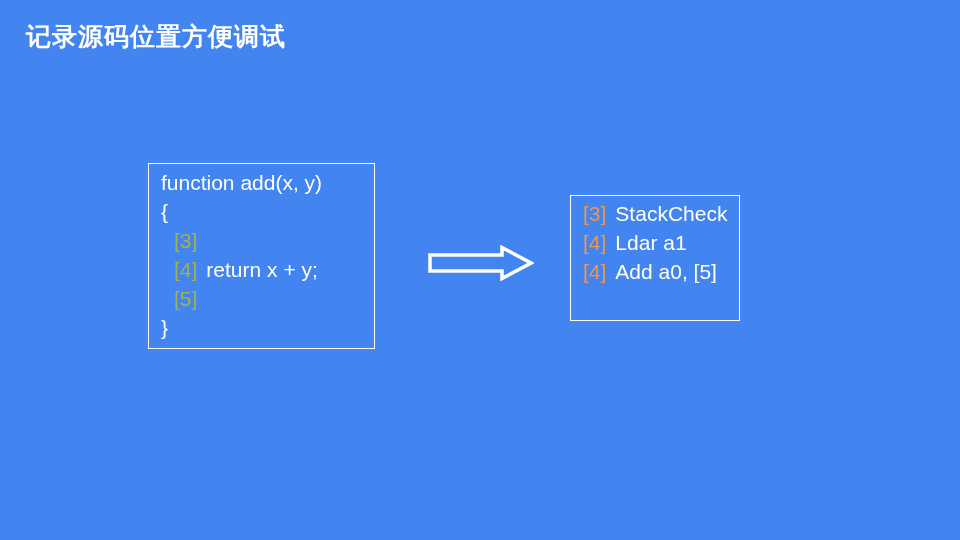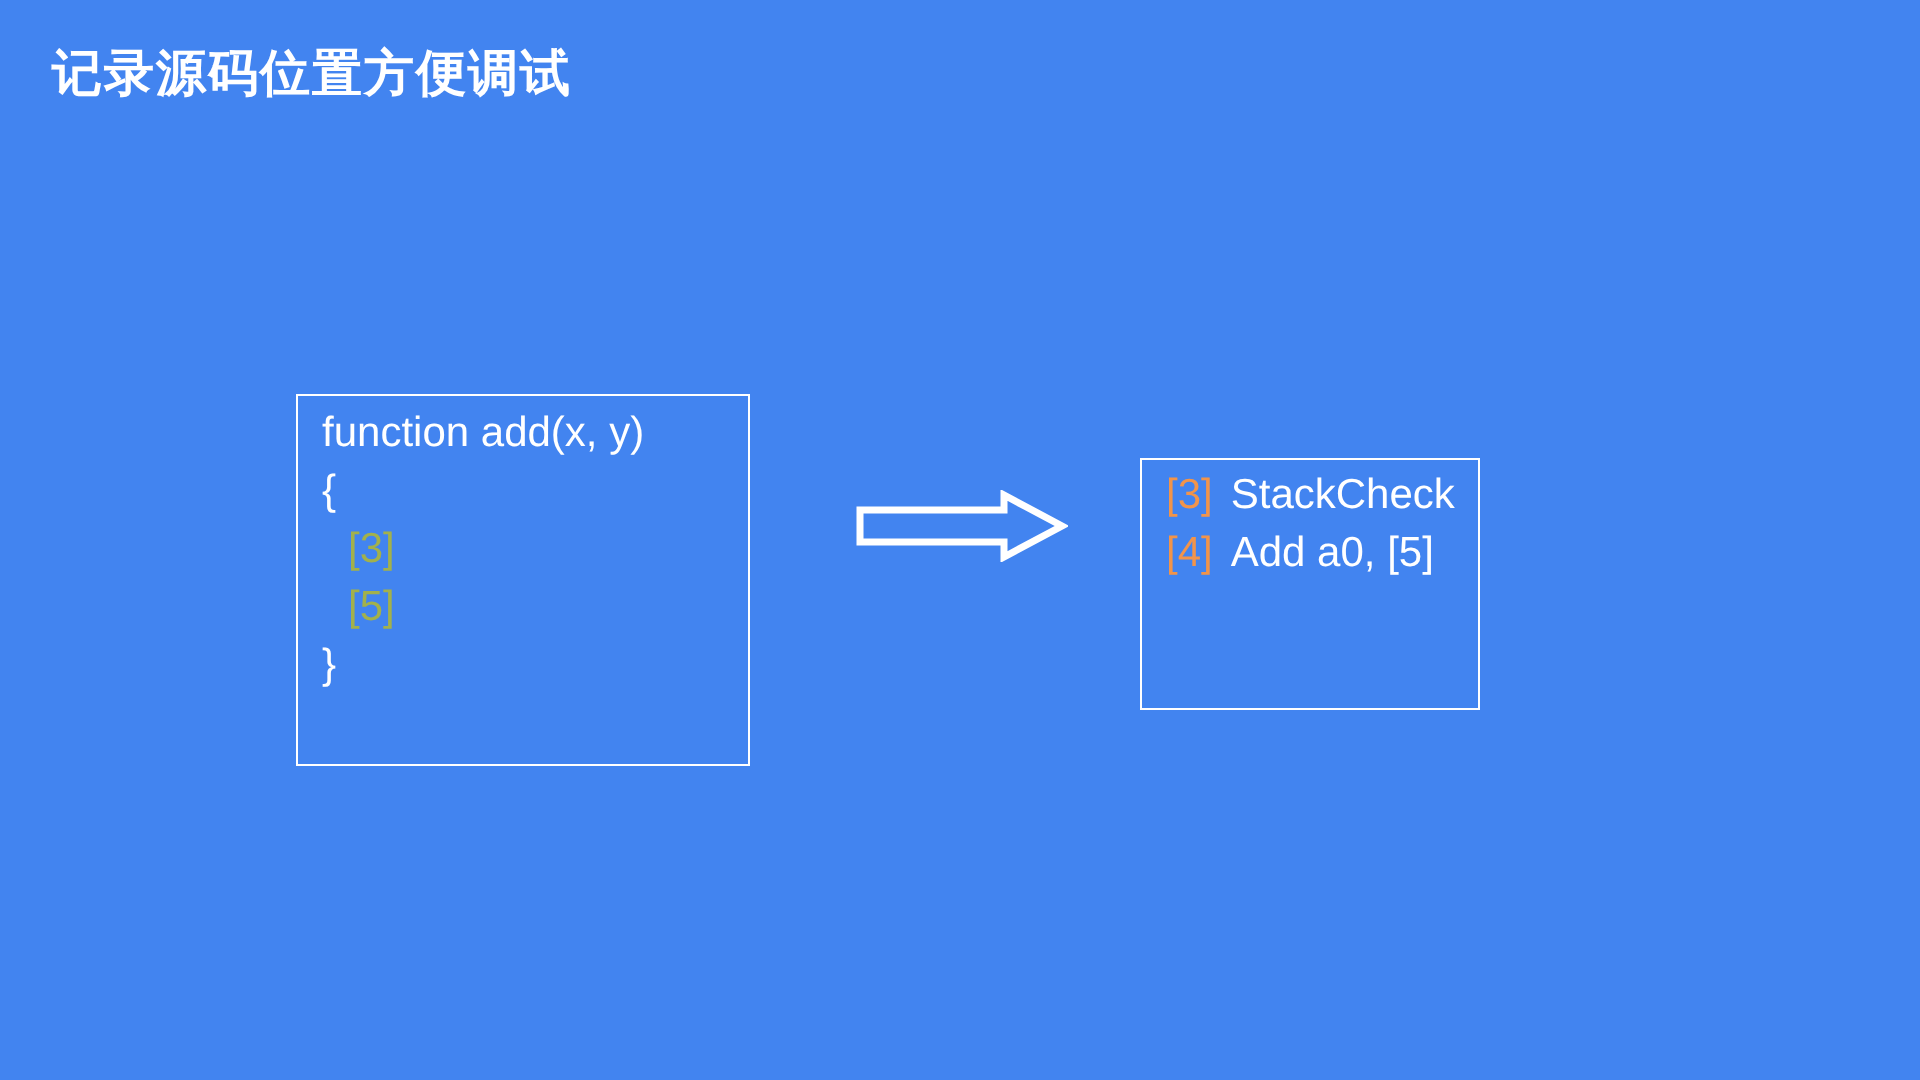--- a/index.html
+++ b/index.html
@@ -23,21 +23,20 @@
     text-align: center;
   }
   .code-box {
     position: absolute;
     box-sizing: border-box;
     border: 1.5px solid #ffffff;
     color: #ffffff;
     font-size: 21px;
     line-height: 29px;
     background: transparent;
-    margin-top: 34px;
   }
   .source-box {
     left: 148px;
     top: 163px;
     width: 227px;
     height: 186px;
     padding: 4px 12px;
   }
   .bytecode-box {
     left: 570px;
@@ -63,26 +62,28 @@
 <body>
 
 <div class="slide">
 
   <h1 class="slide-title">记录源码位置方便调试</h1>
 
   <div class="code-box source-box">
     <div class="code-line"><span class="lineno"></span><span class="code">function add(x, y)</span></div>
     <div class="code-line"><span class="lineno"></span><span class="code">{</span></div>
     <div class="code-line indented"><span class="lineno">[3]</span><span class="code"></span></div>
+    <div class="code-line indented"><span class="lineno">[4]</span><span class="code">return x + y;</span></div>
     <div class="code-line indented"><span class="lineno">[5]</span><span class="code"></span></div>
     <div class="code-line"><span class="lineno"></span><span class="code">}</span></div>
   </div>
 
   <svg class="block-arrow" viewBox="0 0 106 36" xmlns="http://www.w3.org/2000/svg" aria-hidden="true">
     <polygon points="2,10 74,10 74,2.5 103,18 74,33.5 74,26 2,26" fill="none" stroke="#ffffff" stroke-width="3.5" stroke-linejoin="miter"></polygon>
   </svg>
 
   <div class="code-box bytecode-box">
     <div class="code-line"><span class="lineno">[3]</span><span class="code">StackCheck</span></div>
+    <div class="code-line"><span class="lineno">[4]</span><span class="code">Ldar a1</span></div>
     <div class="code-line"><span class="lineno">[4]</span><span class="code">Add a0, [5]</span></div>
   </div>
 
 </div>
 
 </body></html>

